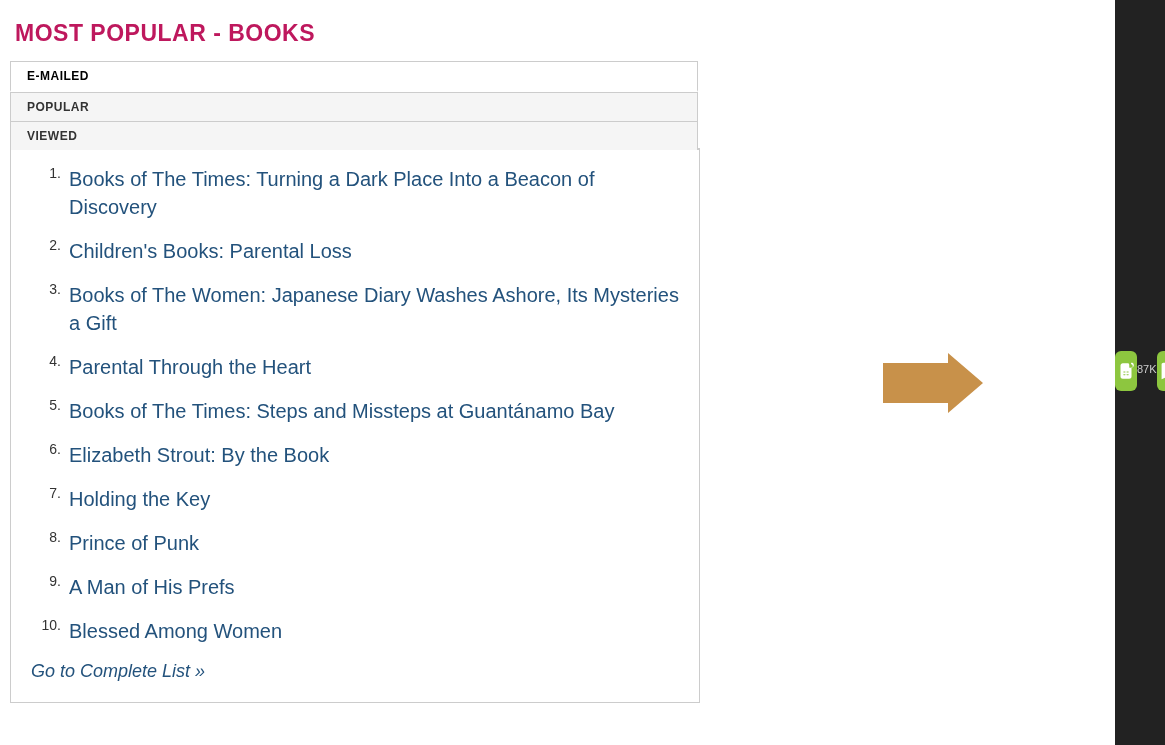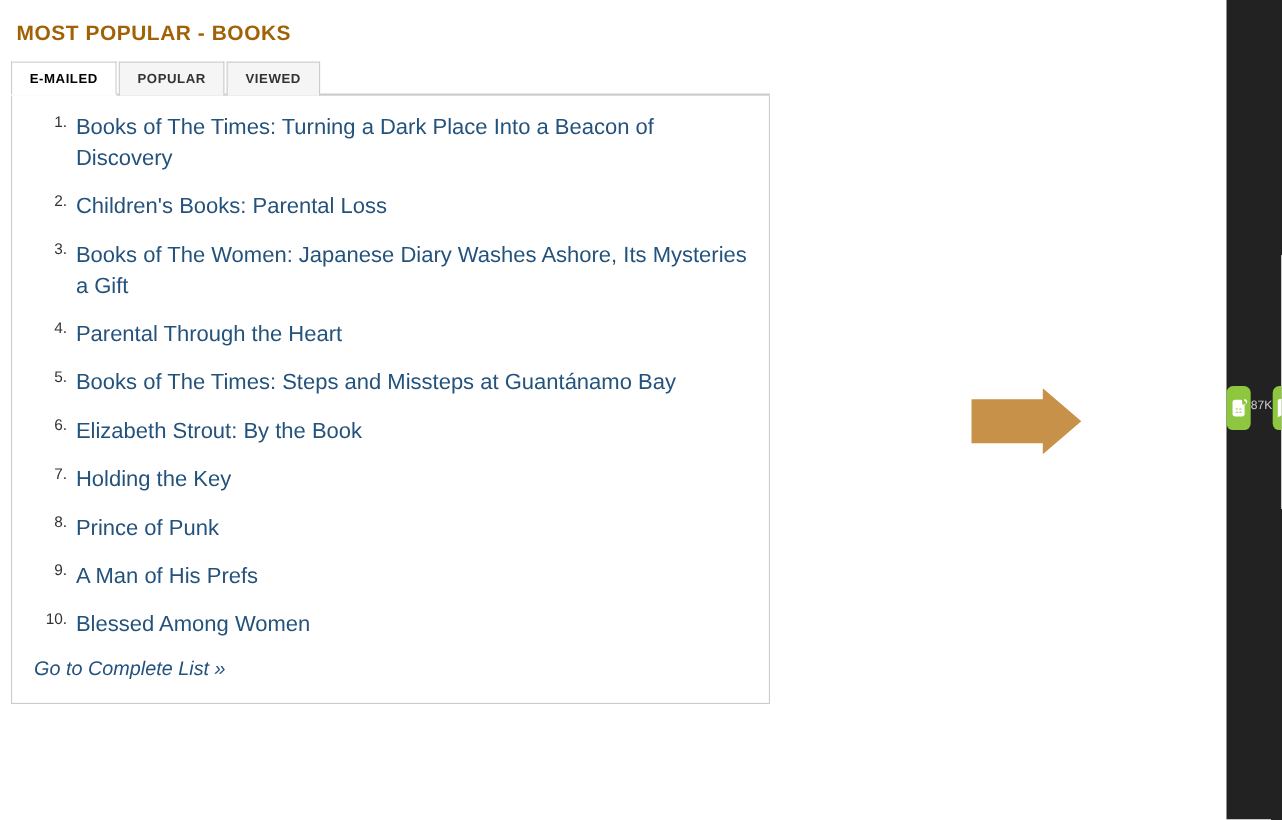--- a/index.html
+++ b/index.html
@@ -19,32 +19,33 @@
       height: 100%;
     }
 
     .content-panel {
       width: 690px;
       flex-shrink: 0;
     }
 
     .section-title {
       font-family: Arial, Helvetica, sans-serif;
-      font-size: 19px;
+      font-size: 23px;
       font-weight: 900;
-      color: #a16207;
+      color: #be185d;
       letter-spacing: 0.5px;
       margin-bottom: 12px;
       padding-left: 5px;
     }
 
     .tabs-container {
       display: flex;
       border-bottom: 2px solid #ccc;
       margin-bottom: 0;
+      flex-direction: column;
     }
 
     .tab {
       padding: 7px 16px;
       font-family: Arial, Helvetica, sans-serif;
       font-size: 12px;
       font-weight: bold;
       color: #333;
       cursor: pointer;
       border: 1px solid #ccc;

